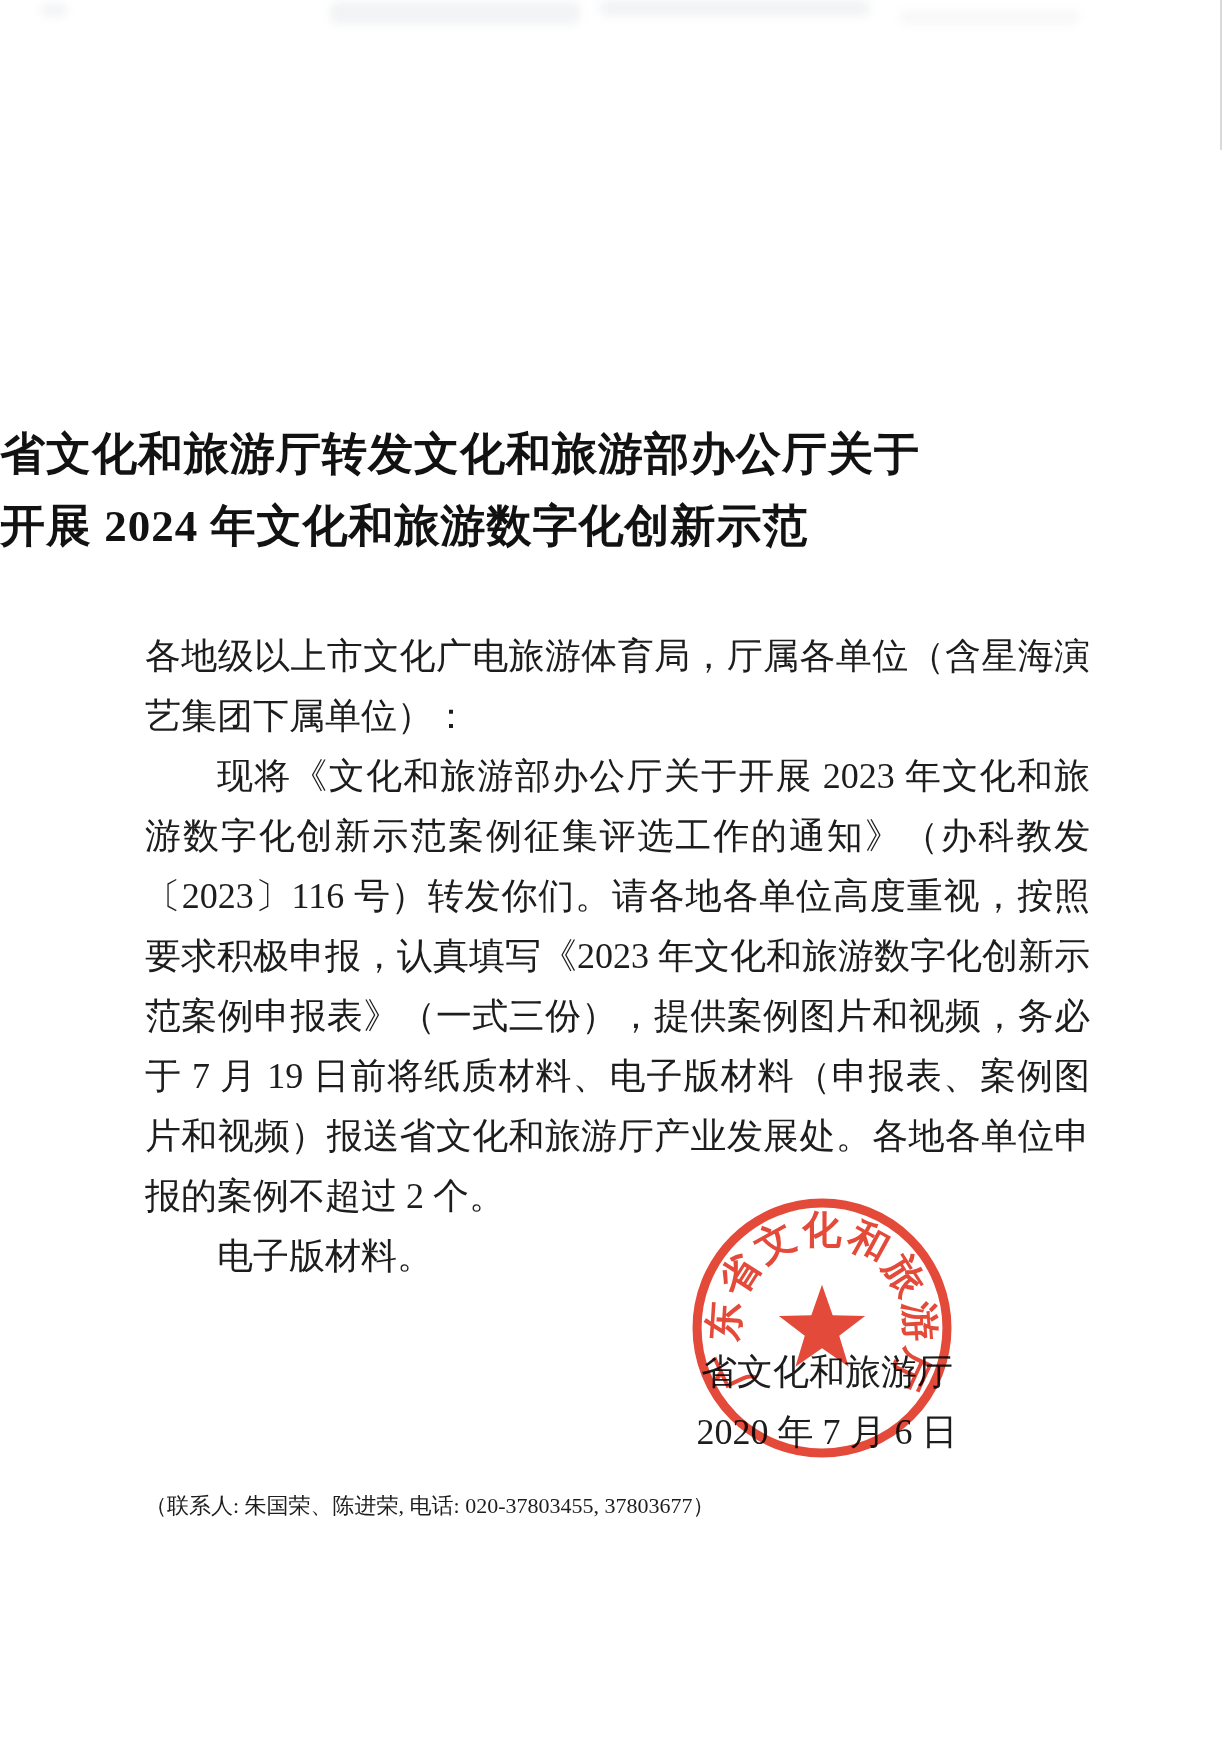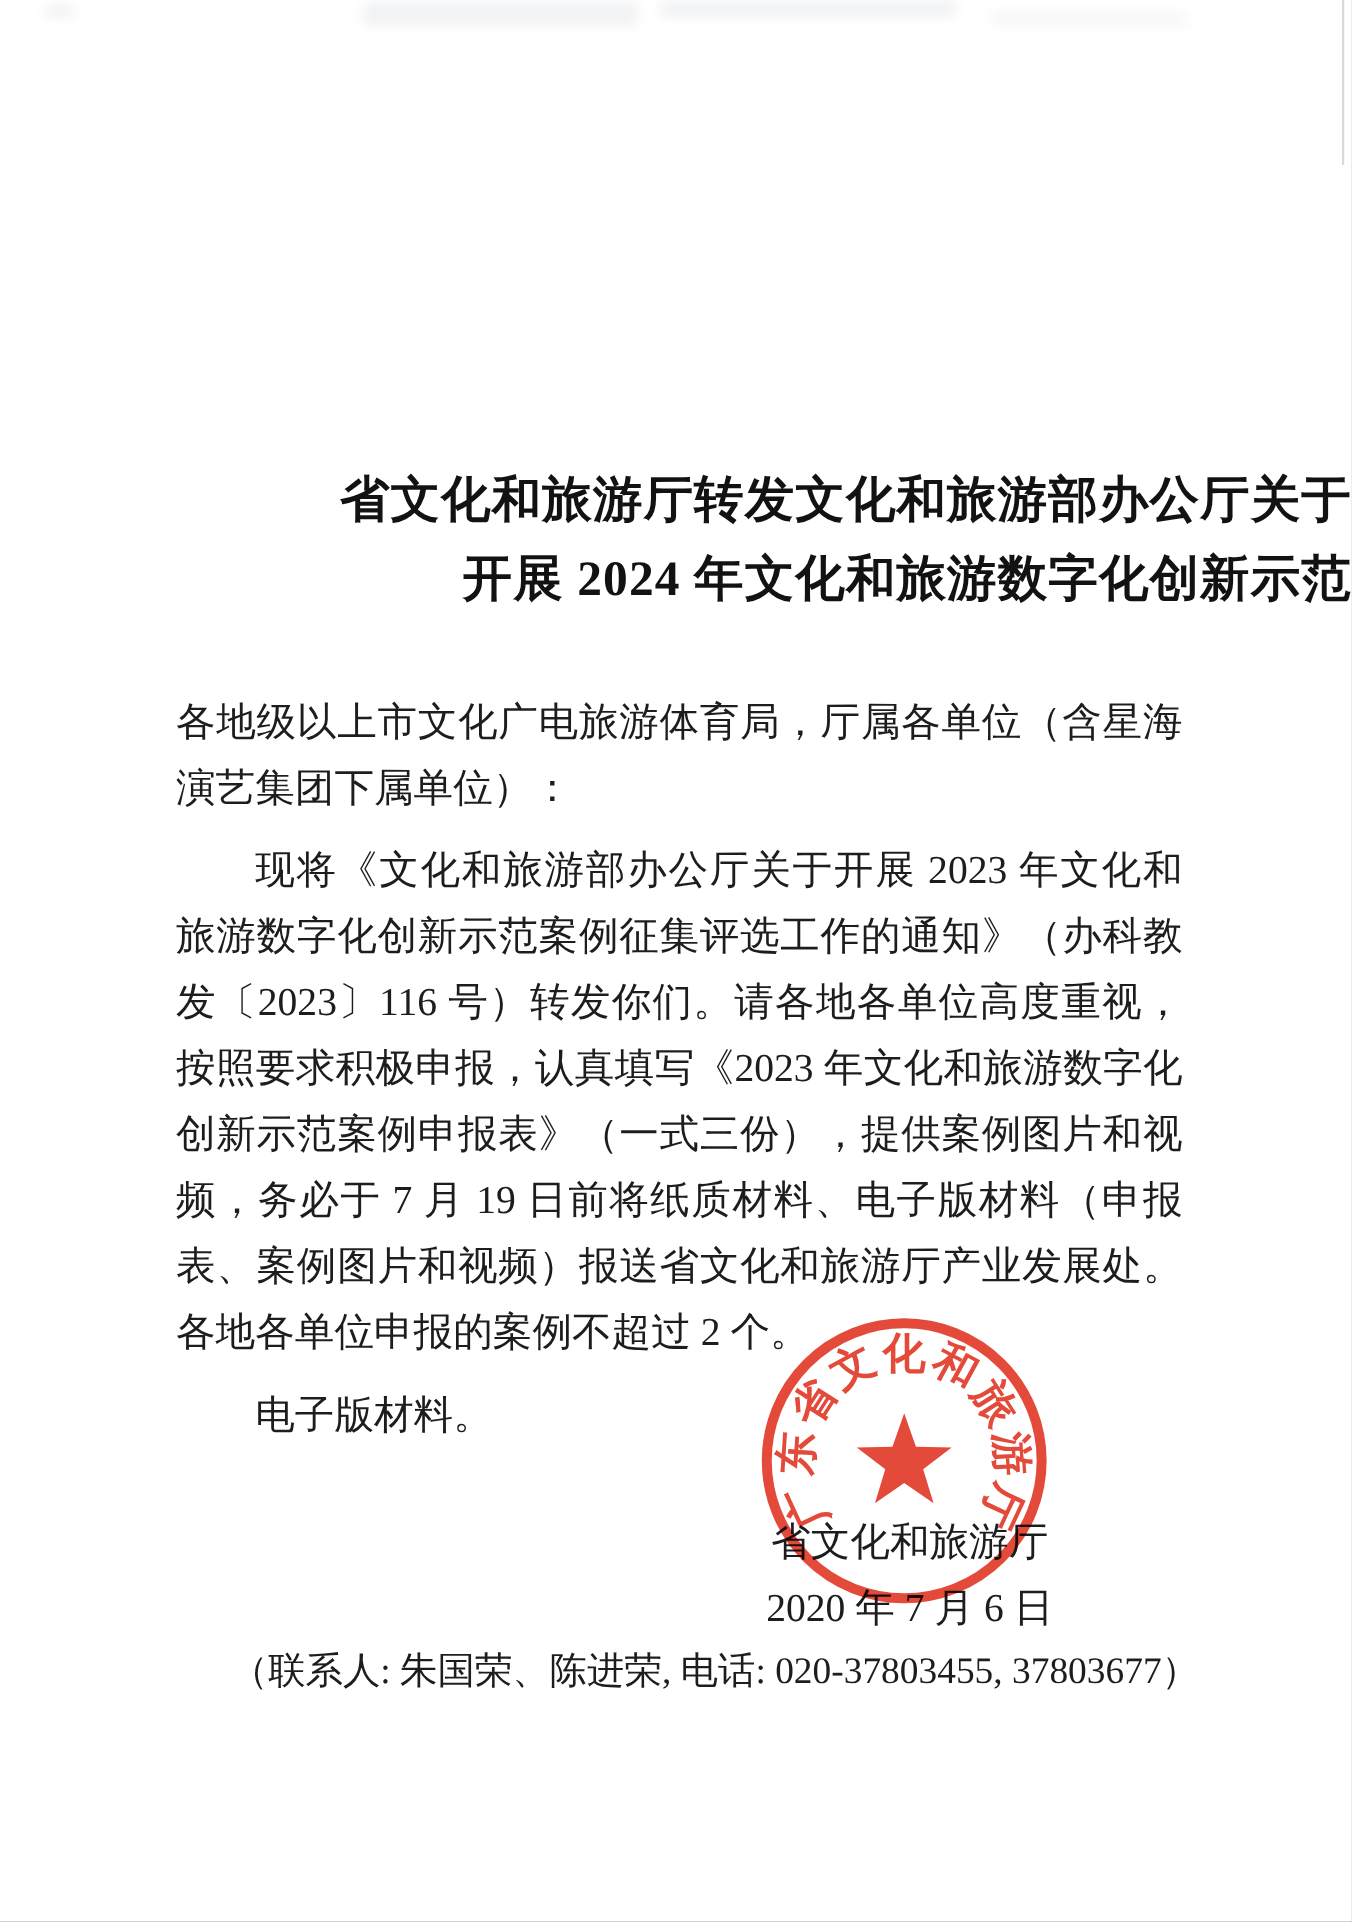--- a/index.html
+++ b/index.html
@@ -24,53 +24,53 @@
   .smudge.s1 { left: 330px; top: 2px;  width: 250px; height: 22px; }
   .smudge.s2 { left: 600px; top: 0px;  width: 270px; height: 16px; }
   .smudge.s3 { left: 40px;  top: 4px;  width: 28px;  height: 12px; }
   .smudge.s4 { left: 900px; top: 10px; width: 180px; height: 14px; opacity: .6; }
   .edge-line {
     position: absolute; right: 7px; top: 0; width: 2px; height: 150px;
     background: rgba(140,145,155,0.35);
   }
   .title-block {
     padding-top: 418px;
-    text-align: right;
+    text-align: left;
     font-weight: bold;
     font-size: 45px;
     line-height: 72px;
     color: #121212;
     letter-spacing: 1px;
   }
   .content {
     margin-left: 145px;
     width: 945px;
     font-size: 36px;
     line-height: 60px;
   }
   .body-block { margin-top: 64px; }
   .para {
-    margin: 15px;
+    margin: 0;
     text-align: justify;
     text-justify: inter-ideograph;
     word-break: break-all;
   }
   .para.indent { text-indent: 2em; }
   .sign-block {
     margin-left: 547px;
     margin-top: 56px;
     width: 270px;
     text-align: center;
     font-size: 36px;
     line-height: 60px;
   }
   .contact-line {
-    margin-top: 6px;
-    text-align: right;
-    font-size: 34px;
+    margin-top: 22px;
+    text-align: left;
+    font-size: 22px;
     line-height: 44px;
   }
   .seal {
     position: absolute;
     left: 690px;
     top: 1196px;
     width: 264px;
     height: 264px;
     mix-blend-mode: multiply;
     opacity: 0.92;

